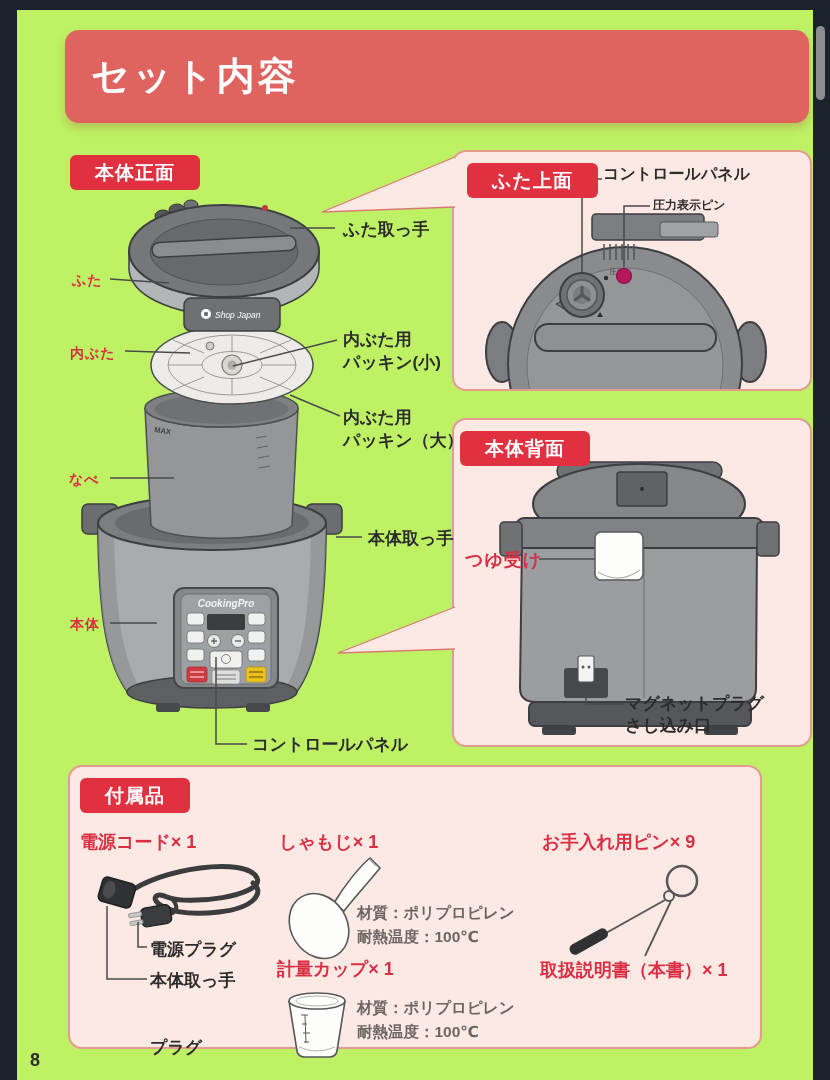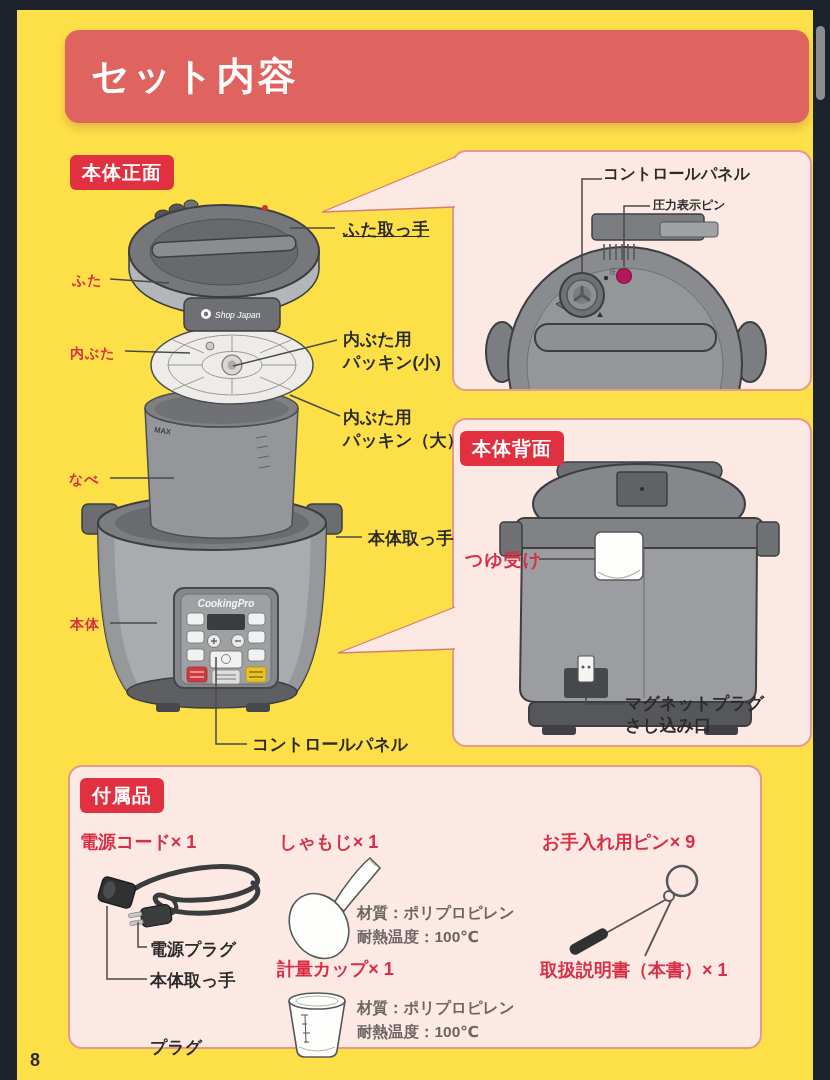--- a/index.html
+++ b/index.html
@@ -4,35 +4,35 @@
 <style>
   html,body{margin:0;padding:0;}
   body{
     width:830px;height:1080px;position:relative;overflow:hidden;
     background:#1c222b;
     font-family:"Liberation Sans","DejaVu Sans",sans-serif;
     -webkit-font-smoothing:antialiased;
   }
   .page{
     position:absolute;left:17px;top:10px;width:796px;height:1070px;
-    background:#fde047;
+    background:#bef264;
   }
   .header-band{
     position:absolute;left:48px;top:20px;width:744px;height:93px;
     background:#df635f;border-radius:14px;
     display:flex;align-items:center;
     box-shadow:0 5px 10px rgba(160,70,65,.28);
   }
   .header-band .title{
     color:#ffffff;font-size:38px;font-weight:bold;letter-spacing:3px;
     padding-left:26px;
   }
   .chip{
     position:absolute;background:#e1303f;color:#fff;font-weight:bold;
-    font-size:19px;line-height:1;padding:8px 12px;border-radius:6px;
+    font-size:19px;line-height:1;padding:8px 25px;border-radius:6px;
     letter-spacing:1px;white-space:nowrap;z-index:4;
   }
   .panel{
     position:absolute;background:#fce9e4;border:2px solid #e59a90;
     border-radius:14px;overflow:hidden;z-index:1;
   }
   .callout{
     position:absolute;color:#2b2b2b;font-size:17px;font-weight:bold;
     line-height:23px;white-space:nowrap;z-index:5;
   }
@@ -136,20 +136,21 @@
       <g stroke="#4a4a4a" stroke-width="1.5" fill="none">
         <line x1="85" y1="139" x2="141" y2="139"></line>
         <polyline points="132,264 132,284 171,284"></polyline>
       </g>
     </svg>
   </div>
 
   <div class="panel" style="left:51px;top:755px;width:690px;height:280px;"></div>
 
   <div class="chip" style="left:53px;top:145px;">本体正面</div>
+  <div class="chip" style="left:450px;top:153px;">ふた上面</div>
   <div class="chip" style="left:443px;top:421px;">本体背面</div>
   <div class="chip" style="left:63px;top:768px;">付属品</div>
 
   <svg class="illus" style="left:43px;top:185px;" width="360" height="550" viewBox="0 0 360 550">
 
     <g>
       <rect x="22" y="309" width="36" height="30" rx="6" fill="#6b6d70" stroke="#3c3e41" stroke-width="1.5"></rect>
       <rect x="246" y="309" width="36" height="30" rx="6" fill="#6b6d70" stroke="#3c3e41" stroke-width="1.5"></rect>
       <path d="M 38,330 C 39,424 47,470 69,499 L 235,499 C 257,470 265,424 266,330 Z" fill="#a9acaf" stroke="#3c3e41" stroke-width="2"></path>
       <path d="M 38,330 C 39,424 47,470 69,499 L 84,499 C 64,470 55,424 54,330 Z" fill="#919497" opacity="0.8"></path>
@@ -302,21 +303,21 @@
       <line x1="273" y1="385" x2="323" y2="406"></line>
       <line x1="93" y1="468" x2="157" y2="468"></line>
       <line x1="319" y1="527" x2="345" y2="527"></line>
       <line x1="93" y1="613" x2="140" y2="613"></line>
       <polyline points="199,647 199,734 230,734"></polyline>
       <polyline points="121,912 121,937 130,937"></polyline>
       <polyline points="90,896 90,969 130,969"></polyline>
     </g>
   </svg>
 
-  <div class="callout" style="left:326px;top:208px;text-decoration:underline;">ふた取っ手</div>
+  <div class="callout" style="left:326px;top:208px;">ふた取っ手</div>
   <div class="red-callout" style="left:55px;top:258px;">ふた</div>
   <div class="red-callout" style="left:53px;top:331px;">内ぶた</div>
   <div class="callout" style="left:326px;top:318px;">内ぶた用</div>
   <div class="callout" style="left:326px;top:341px;">パッキン(小)</div>
   <div class="callout" style="left:326px;top:396px;">内ぶた用</div>
   <div class="callout" style="left:326px;top:419px;">パッキン（大）</div>
   <div class="red-callout" style="left:52px;top:457px;">なべ</div>
   <div class="callout" style="left:351px;top:517px;">本体取っ手</div>
   <div class="red-callout" style="left:53px;top:602px;">本体</div>
   <div class="callout" style="left:235px;top:723px;">コントロールパネル</div>

